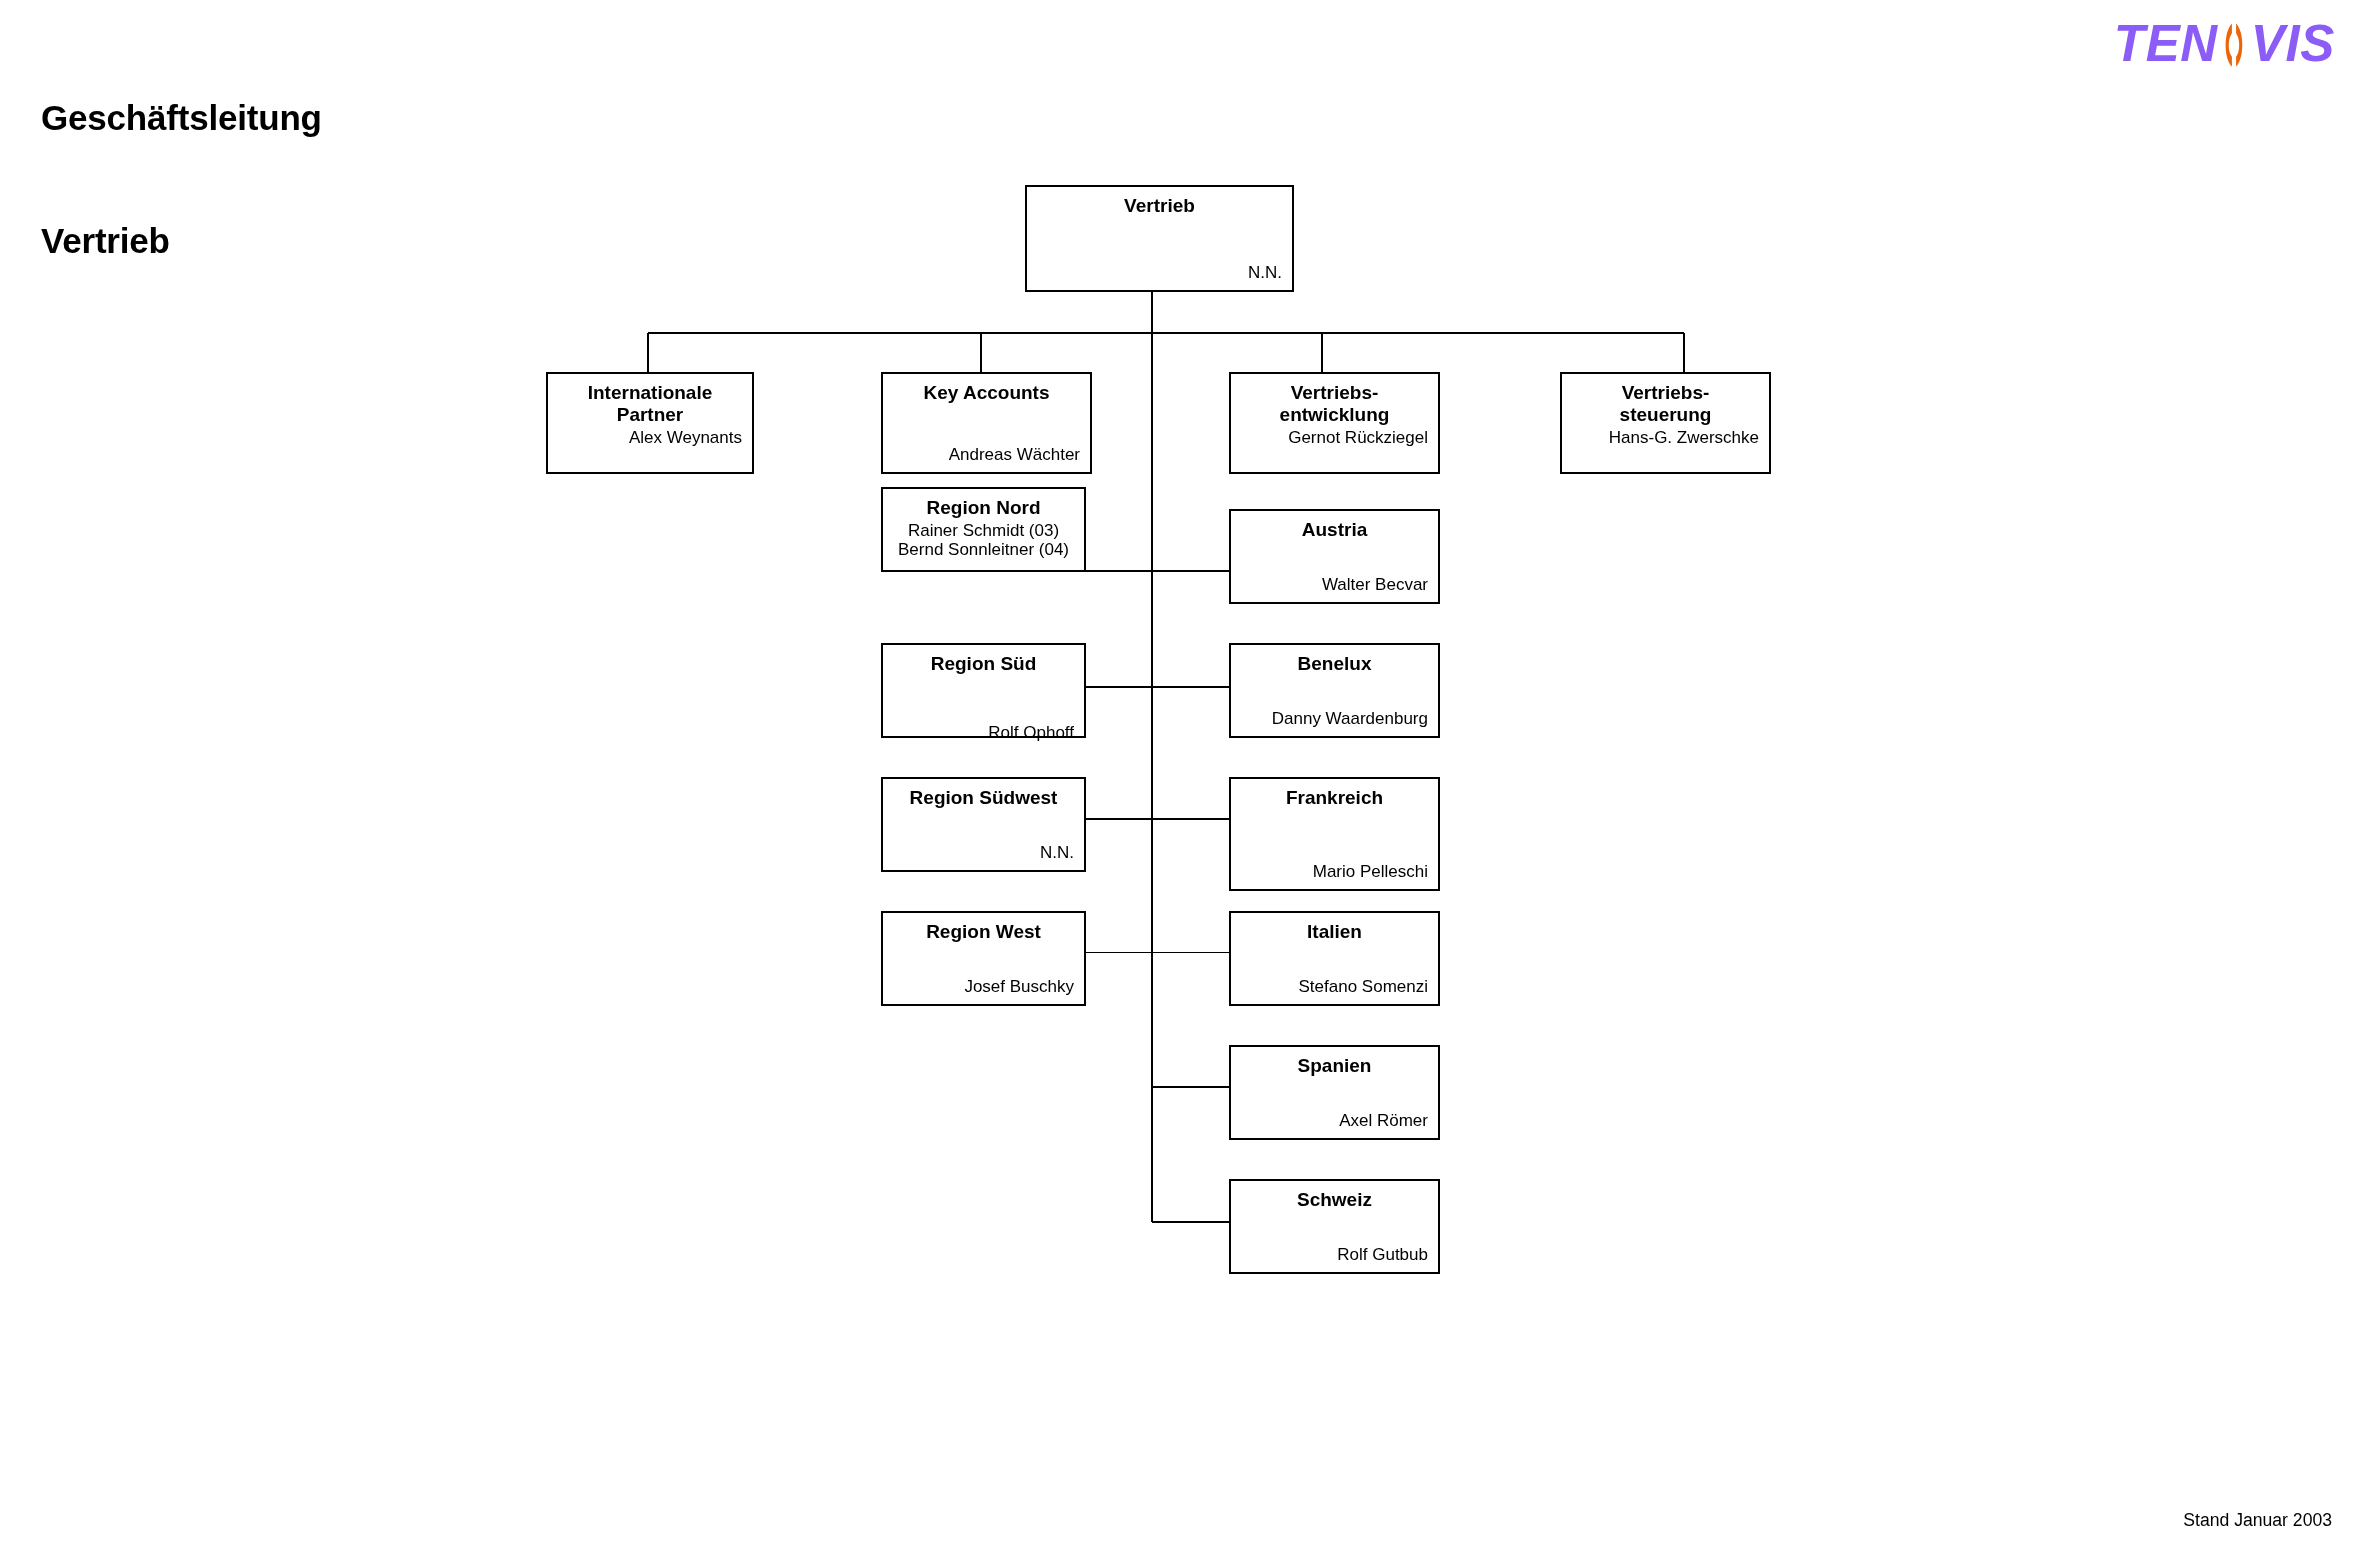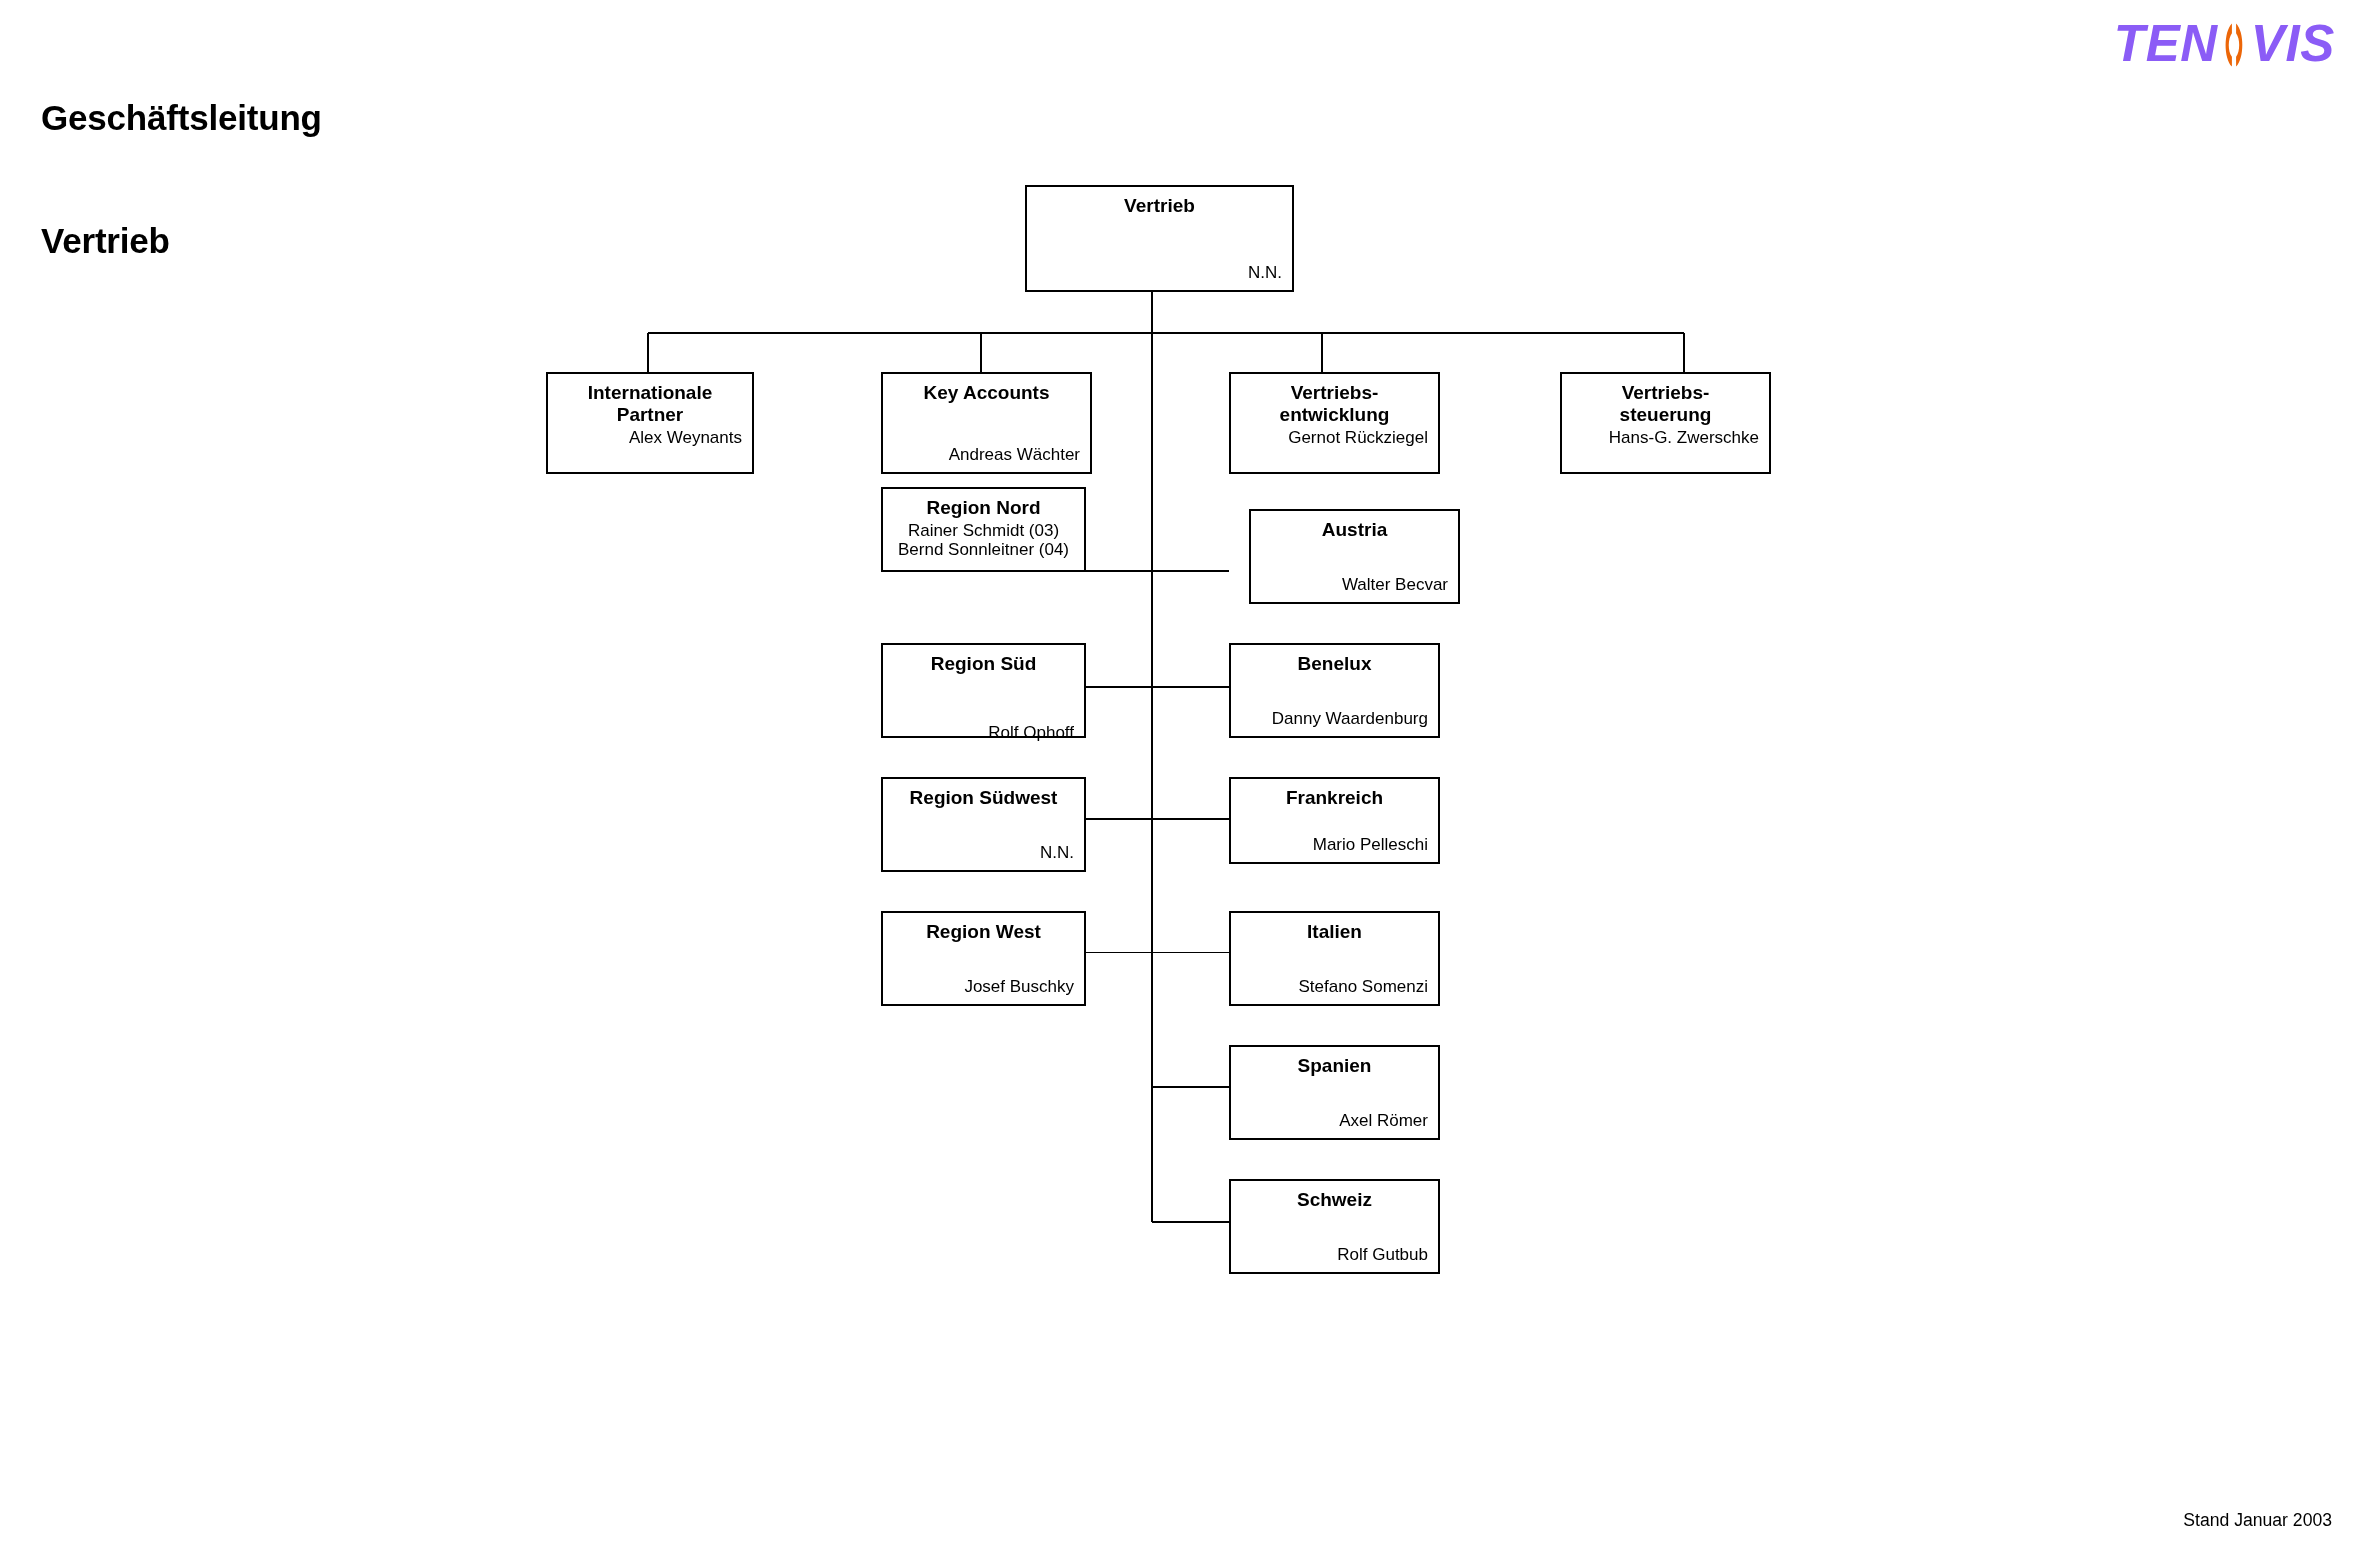--- a/index.html
+++ b/index.html
@@ -224,35 +224,35 @@
       </div>
     </div>
 
     <div class="node align-right" style="left:881px; top:911px; width:205px; height:95px;gap:23px;">
       <div class="node-title">Region West</div>
       <div class="node-people">
         <span class="person">Josef Buschky</span>
       </div>
     </div>
 
-    <div class="node align-right" style="left:1229px; top:509px; width:211px; height:95px;margin-left:20px;">
+    <div class="node align-right" style="left:1229px; top:509px; width:211px; height:95px;">
       <div class="node-title">Austria</div>
       <div class="node-people">
         <span class="person">Walter Becvar</span>
       </div>
     </div>
 
     <div class="node align-right" style="left:1229px; top:643px; width:211px; height:95px;">
       <div class="node-title">Benelux</div>
       <div class="node-people">
         <span class="person">Danny Waardenburg</span>
       </div>
     </div>
 
-    <div class="node align-right" style="left:1229px; top:777px; width:211px; height:87px;">
+    <div class="node align-right" style="left:1229px; top:777px; width:211px; height:114px;">
       <div class="node-title">Frankreich</div>
       <div class="node-people">
         <span class="person">Mario Pelleschi</span>
       </div>
     </div>
 
     <div class="node align-right" style="left:1229px; top:911px; width:211px; height:95px;">
       <div class="node-title">Italien</div>
       <div class="node-people">
         <span class="person">Stefano Somenzi</span>

